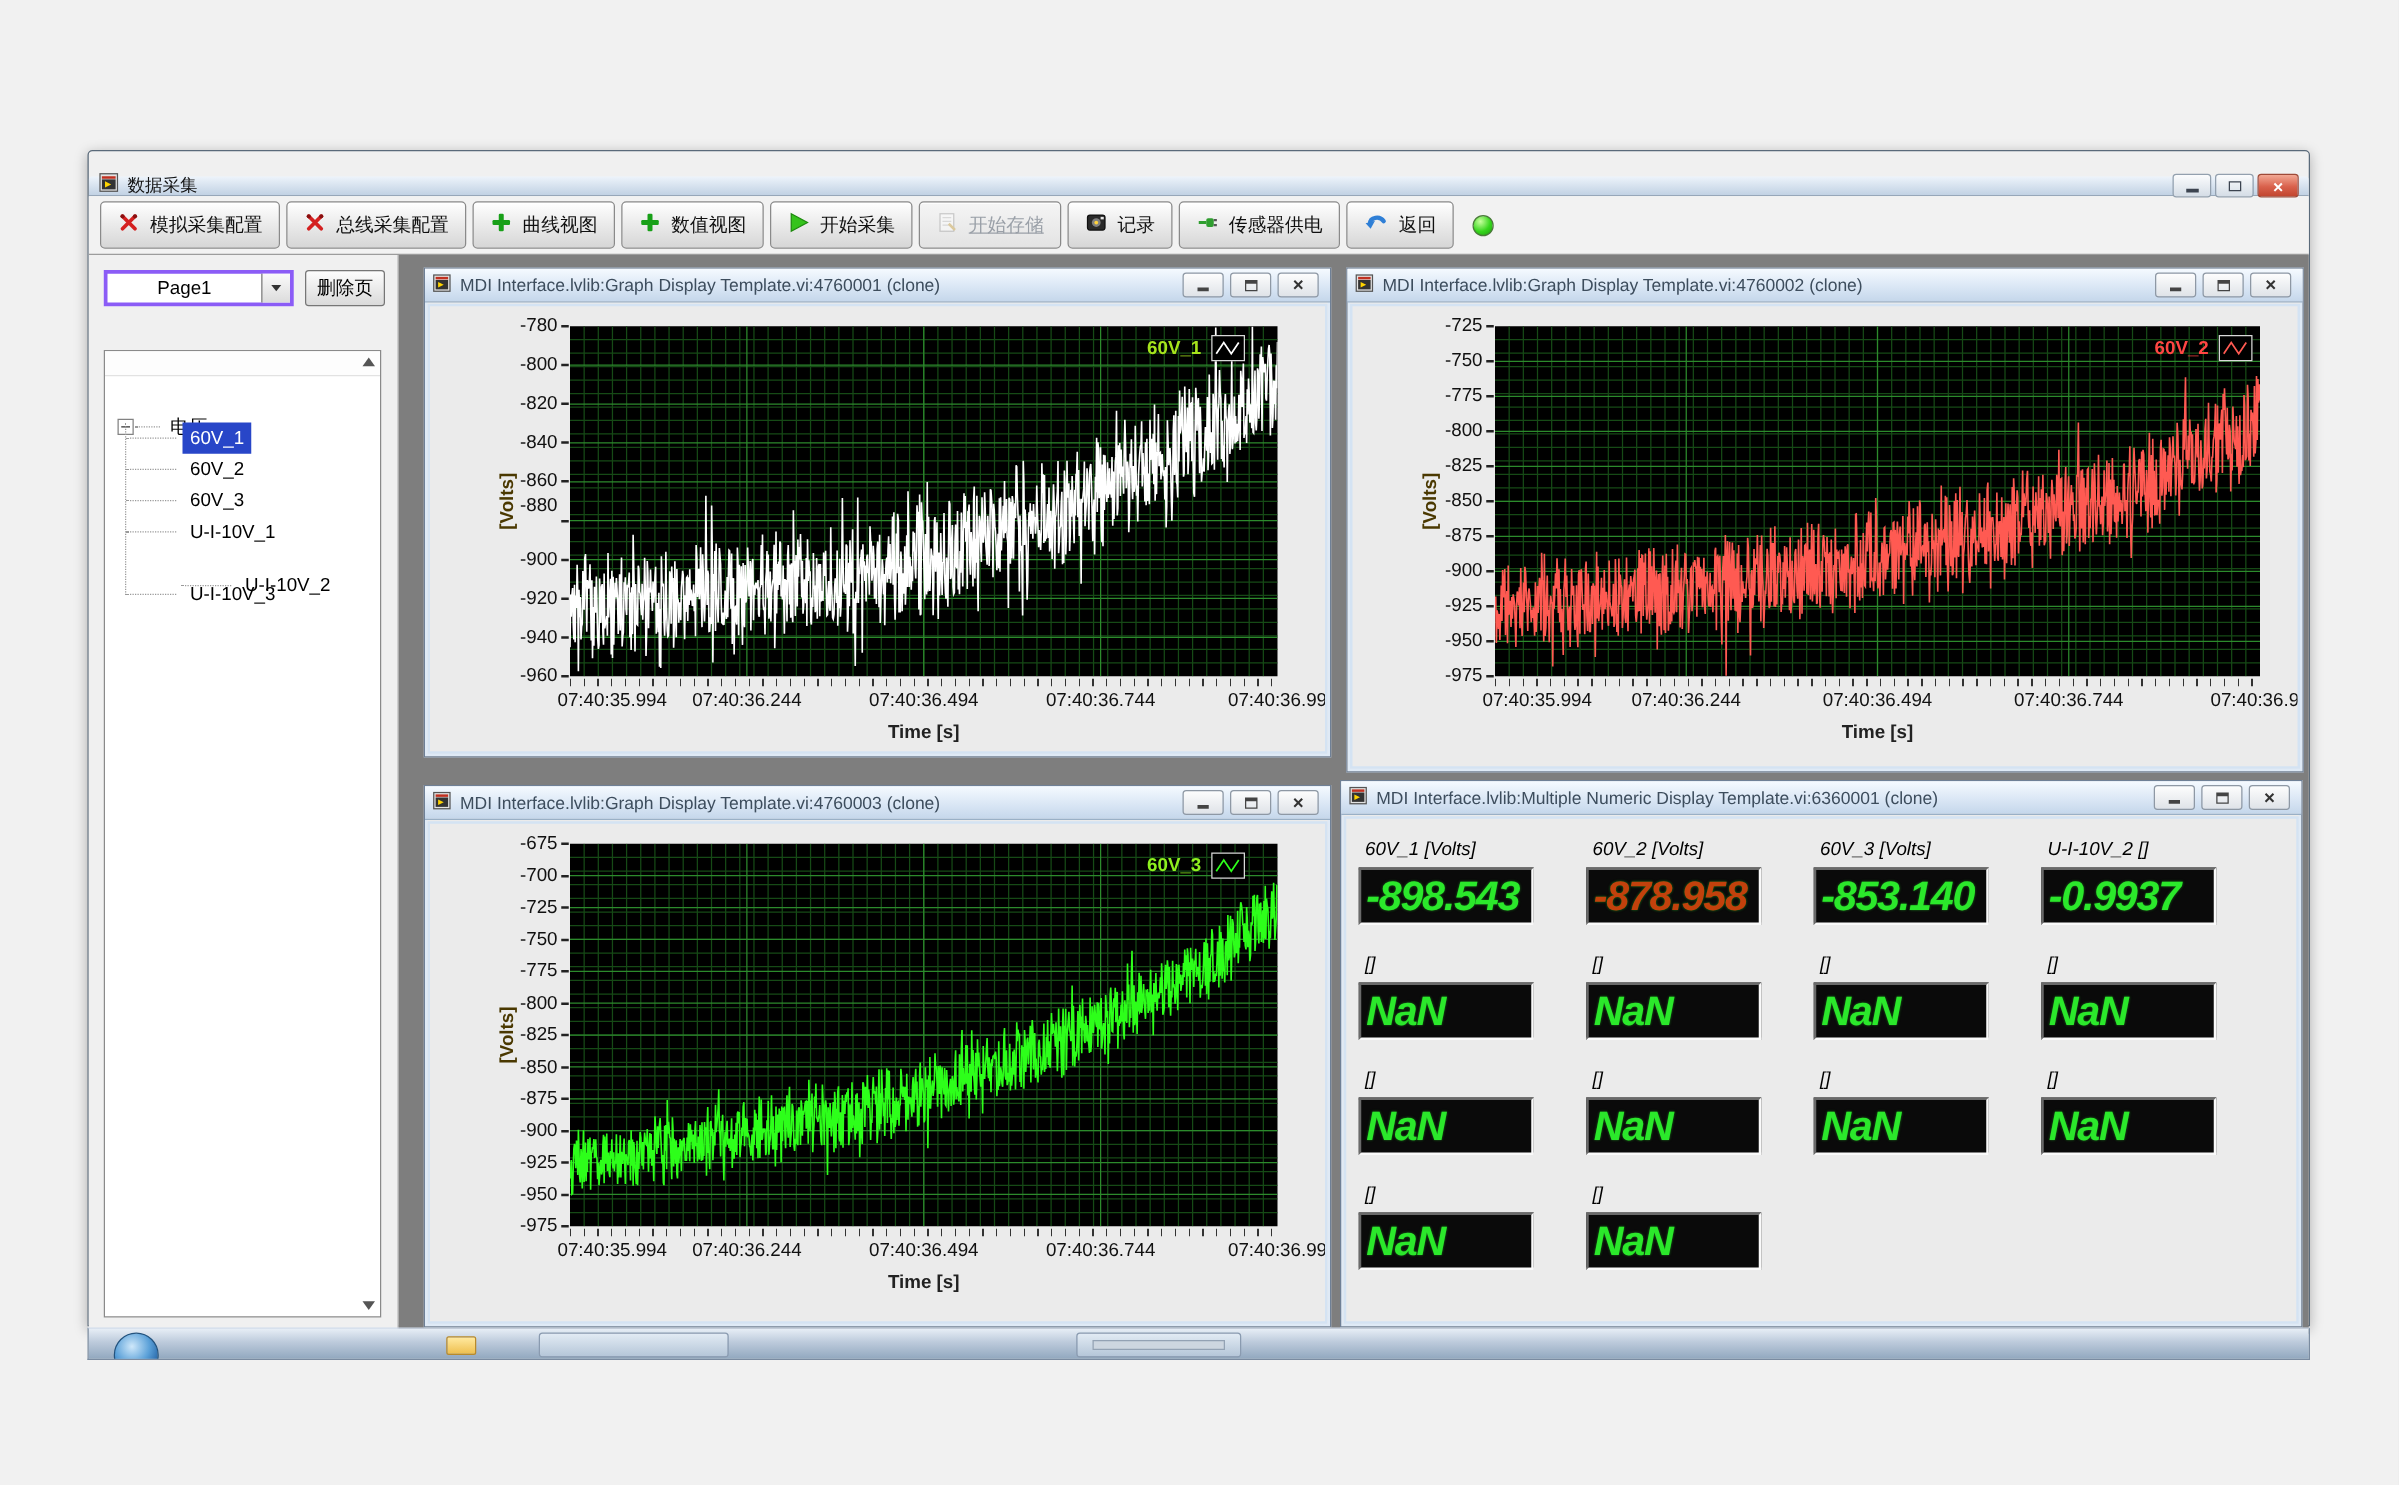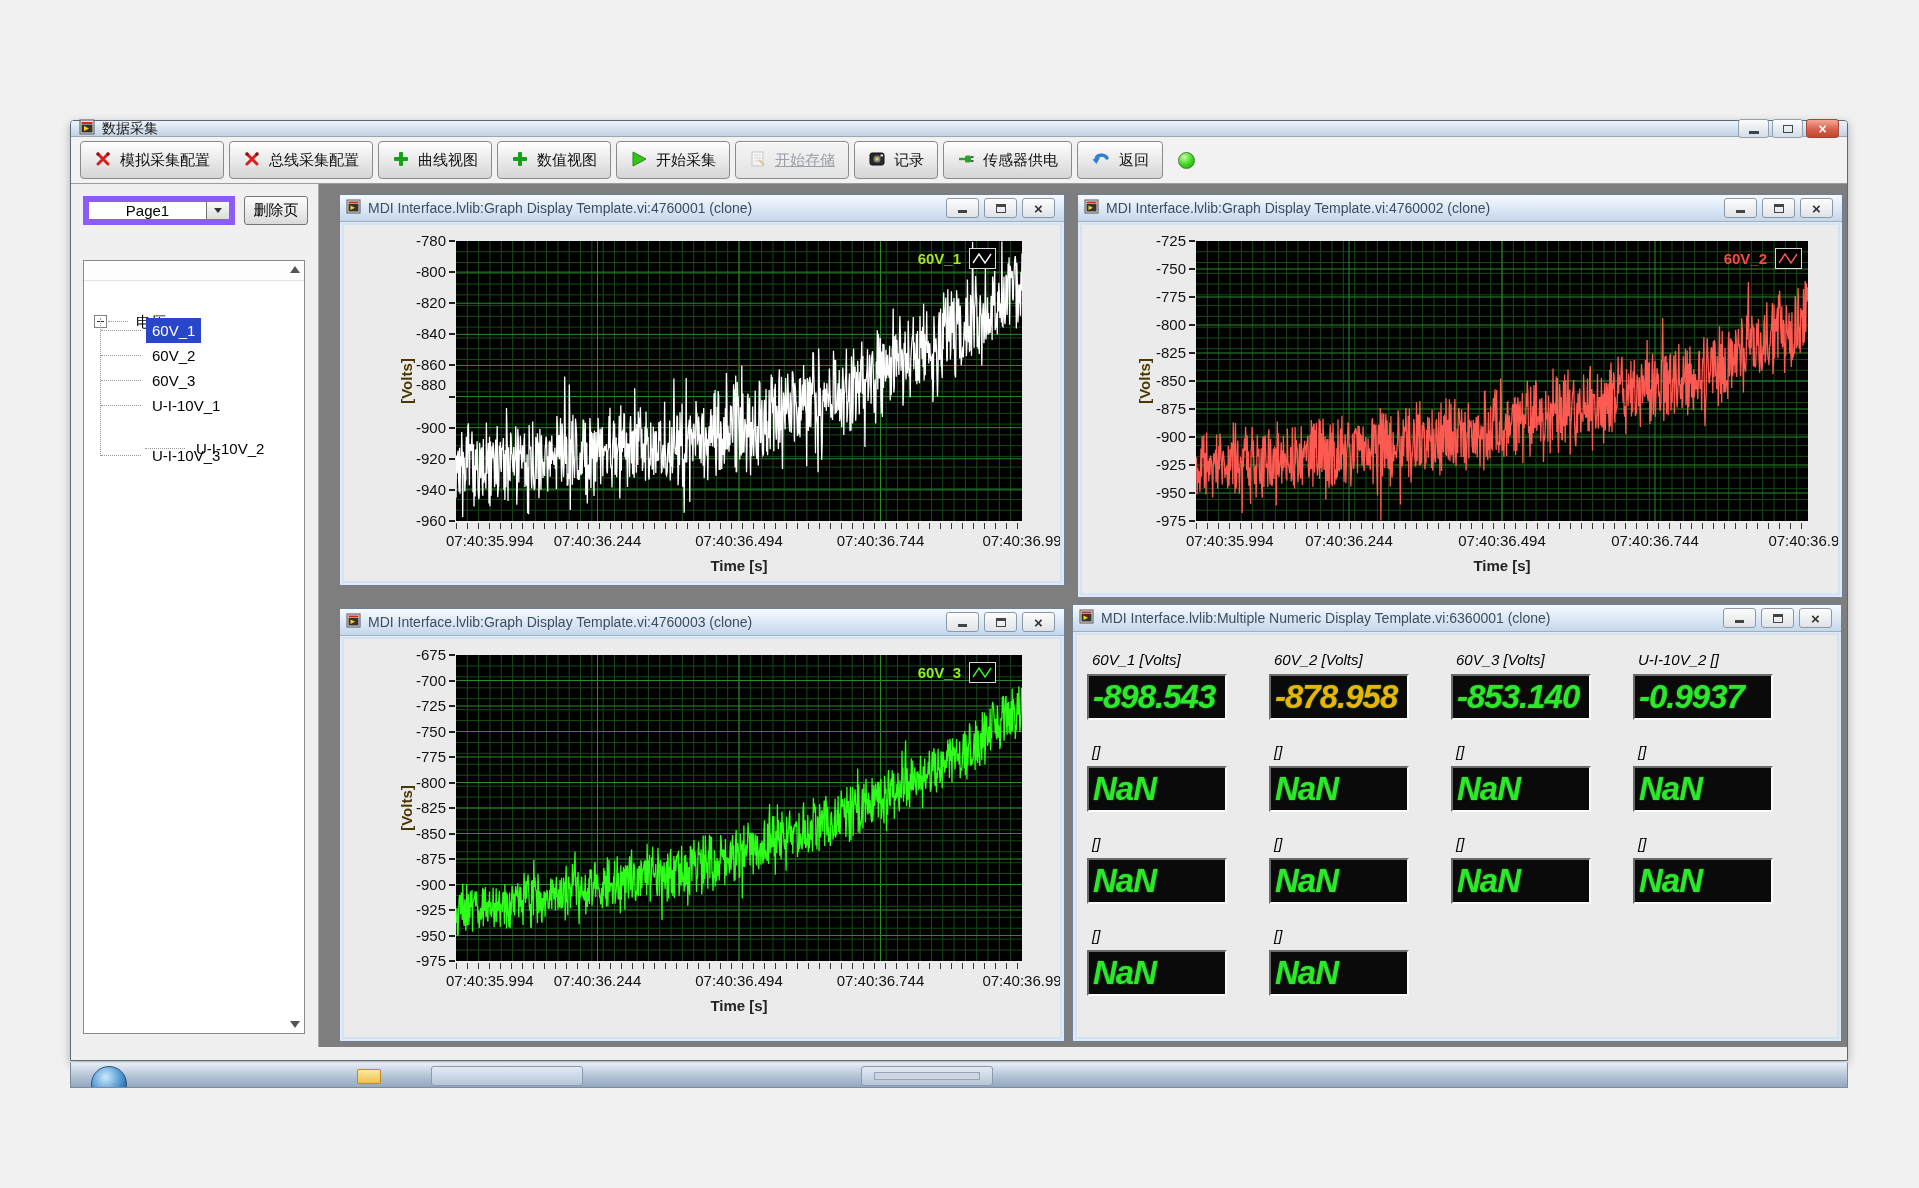--- a/index.html
+++ b/index.html
@@ -4,21 +4,21 @@
 <style>
   * { margin:0; padding:0; box-sizing:border-box; }
   html,body { width:1919px; height:1188px; background:#f1f1f1; font-family:"Liberation Sans", sans-serif; overflow:hidden; }
   .screen { position:relative; width:1919px; height:1188px; background:#f1f1f1; }
 
   
   .app-window { position:absolute; left:70px; top:120px; width:1778px; height:941px;
     border:1px solid #5a6a7a; border-radius:4px 4px 0 0; background:#f0f0f0;
     box-shadow:0 3px 10px rgba(0,0,0,.28); }
   .titlebar { height:16px; background:linear-gradient(#eef4fb,#d5e1ee 55%,#c2d2e4);
-    border-bottom:1px solid #97a7b9; border-radius:3px 3px 0 0; display:flex; align-items:center; padding:0 8px; }
+    border-bottom:1px solid #97a7b9; border-radius:3px 3px 0 0; display:flex; align-items:center; padding:0 8px;margin-top:20px; }
   .title-text { font-size:14px; color:#141414; margin-left:7px; }
   .caption-group { margin-left:auto; display:flex; gap:3px; }
   .cap-btn { width:31px; height:19px; border:1px solid #93a0ae; border-radius:3px;
     background:linear-gradient(#fbfcfd,#d5dde6); display:flex; align-items:center; justify-content:center; }
   .cap-btn.close { width:33px; background:linear-gradient(#f2a894,#d9614c 55%,#c1452f); border-color:#9e4a38; }
   .glyph-min { width:10px; height:3px; background:#3c4450; margin-top:8px; }
   .glyph-max { width:10px; height:8px; border:1.5px solid #3c4450; }
   .glyph-x { color:#fff; font-size:14px; font-weight:bold; line-height:1; }
 
   
@@ -28,21 +28,21 @@
     display:inline-flex; align-items:center; gap:8px; font-size:15px; color:#101010; white-space:nowrap; }
   .tbtn.disabled { color:#9aa0a8; background:linear-gradient(#f5f5f5,#e3e3e3);text-decoration:underline; }
   .tbtn.disabled svg { opacity:.45; }
   .led { width:17px; height:17px; border-radius:50%; margin-left:10px; border:1px solid #4a7a3a;
     background:radial-gradient(circle at 35% 28%, #c8ff9e, #35d61c 55%, #1f9a0e); }
 
   
   .content { display:flex; height:863px; }
   .sidebar { width:248px; background:#f0f0f0; border-right:1px solid #adadad; position:relative; padding:12px 10px 10px 12px; }
   .page-row { display:flex; gap:9px; }
-  .combo { width:152px; height:29px; background:#fff; border:6px solid #8b5cf6; display:flex; align-items:center; position:relative; }
+  .combo { width:152px; height:29px; background:#fff; border:3px solid #8b5cf6; display:flex; align-items:center; position:relative; }
   .combo-value { flex:1; text-align:center; font-size:15px; color:#000; }
   .combo-btn { width:23px; height:100%; border-left:1px solid #767676; background:linear-gradient(#fafafa,#dcdcdc); display:flex; align-items:center; justify-content:center; }
   .tri-down { width:0; height:0; border-left:4px solid transparent; border-right:4px solid transparent; border-top:5px solid #333; }
   .btn-sm { width:64px; height:29px; border:1px solid #767676; border-radius:3px; background:linear-gradient(#fdfdfd,#dadada); font-size:15px; color:#000; display:flex; align-items:center; justify-content:center; }
   .tree-box { position:absolute; left:12px; right:13px; top:76px; bottom:13px; background:#fff; border:1px solid #8a8a8a; }
   .tree-head { height:20px; border-bottom:1px solid #e2e2e2; background:#fdfdfd; }
   .tree-scroll-up { position:absolute; right:4px; top:5px; width:0; height:0; border-left:5px solid transparent; border-right:5px solid transparent; border-bottom:7px solid #555; }
   .tree-scroll-dn { position:absolute; right:4px; bottom:5px; width:0; height:0; border-left:5px solid transparent; border-right:5px solid transparent; border-top:7px solid #555; }
   .tree-items { position:absolute; left:0; right:18px; top:26px; bottom:0; font-size:15px; color:#000; }
   .t-row { position:absolute; left:0; right:0; height:25px; line-height:25px; }
@@ -747,21 +747,21 @@
               <div class="num-grid" id="num-grid">
                 <div class="num-cell">
                   <div class="nlabel">60V_1 [Volts]</div>
                   <div class="nbox">
                     <div class="nval" style="color: rgb(43, 232, 43);">-898.543</div>
                   </div>
                 </div>
                 <div class="num-cell">
                   <div class="nlabel">60V_2 [Volts]</div>
                   <div class="nbox">
-                    <div class="nval" style="color: #eab308;">-878.958</div>
+                    <div class="nval" style="color: #c2410c;">-878.958</div>
                   </div>
                 </div>
                 <div class="num-cell">
                   <div class="nlabel">60V_3 [Volts]</div>
                   <div class="nbox">
                     <div class="nval" style="color: rgb(43, 232, 43);">-853.140</div>
                   </div>
                 </div>
                 <div class="num-cell">
                   <div class="nlabel">U-I-10V_2 []</div>

